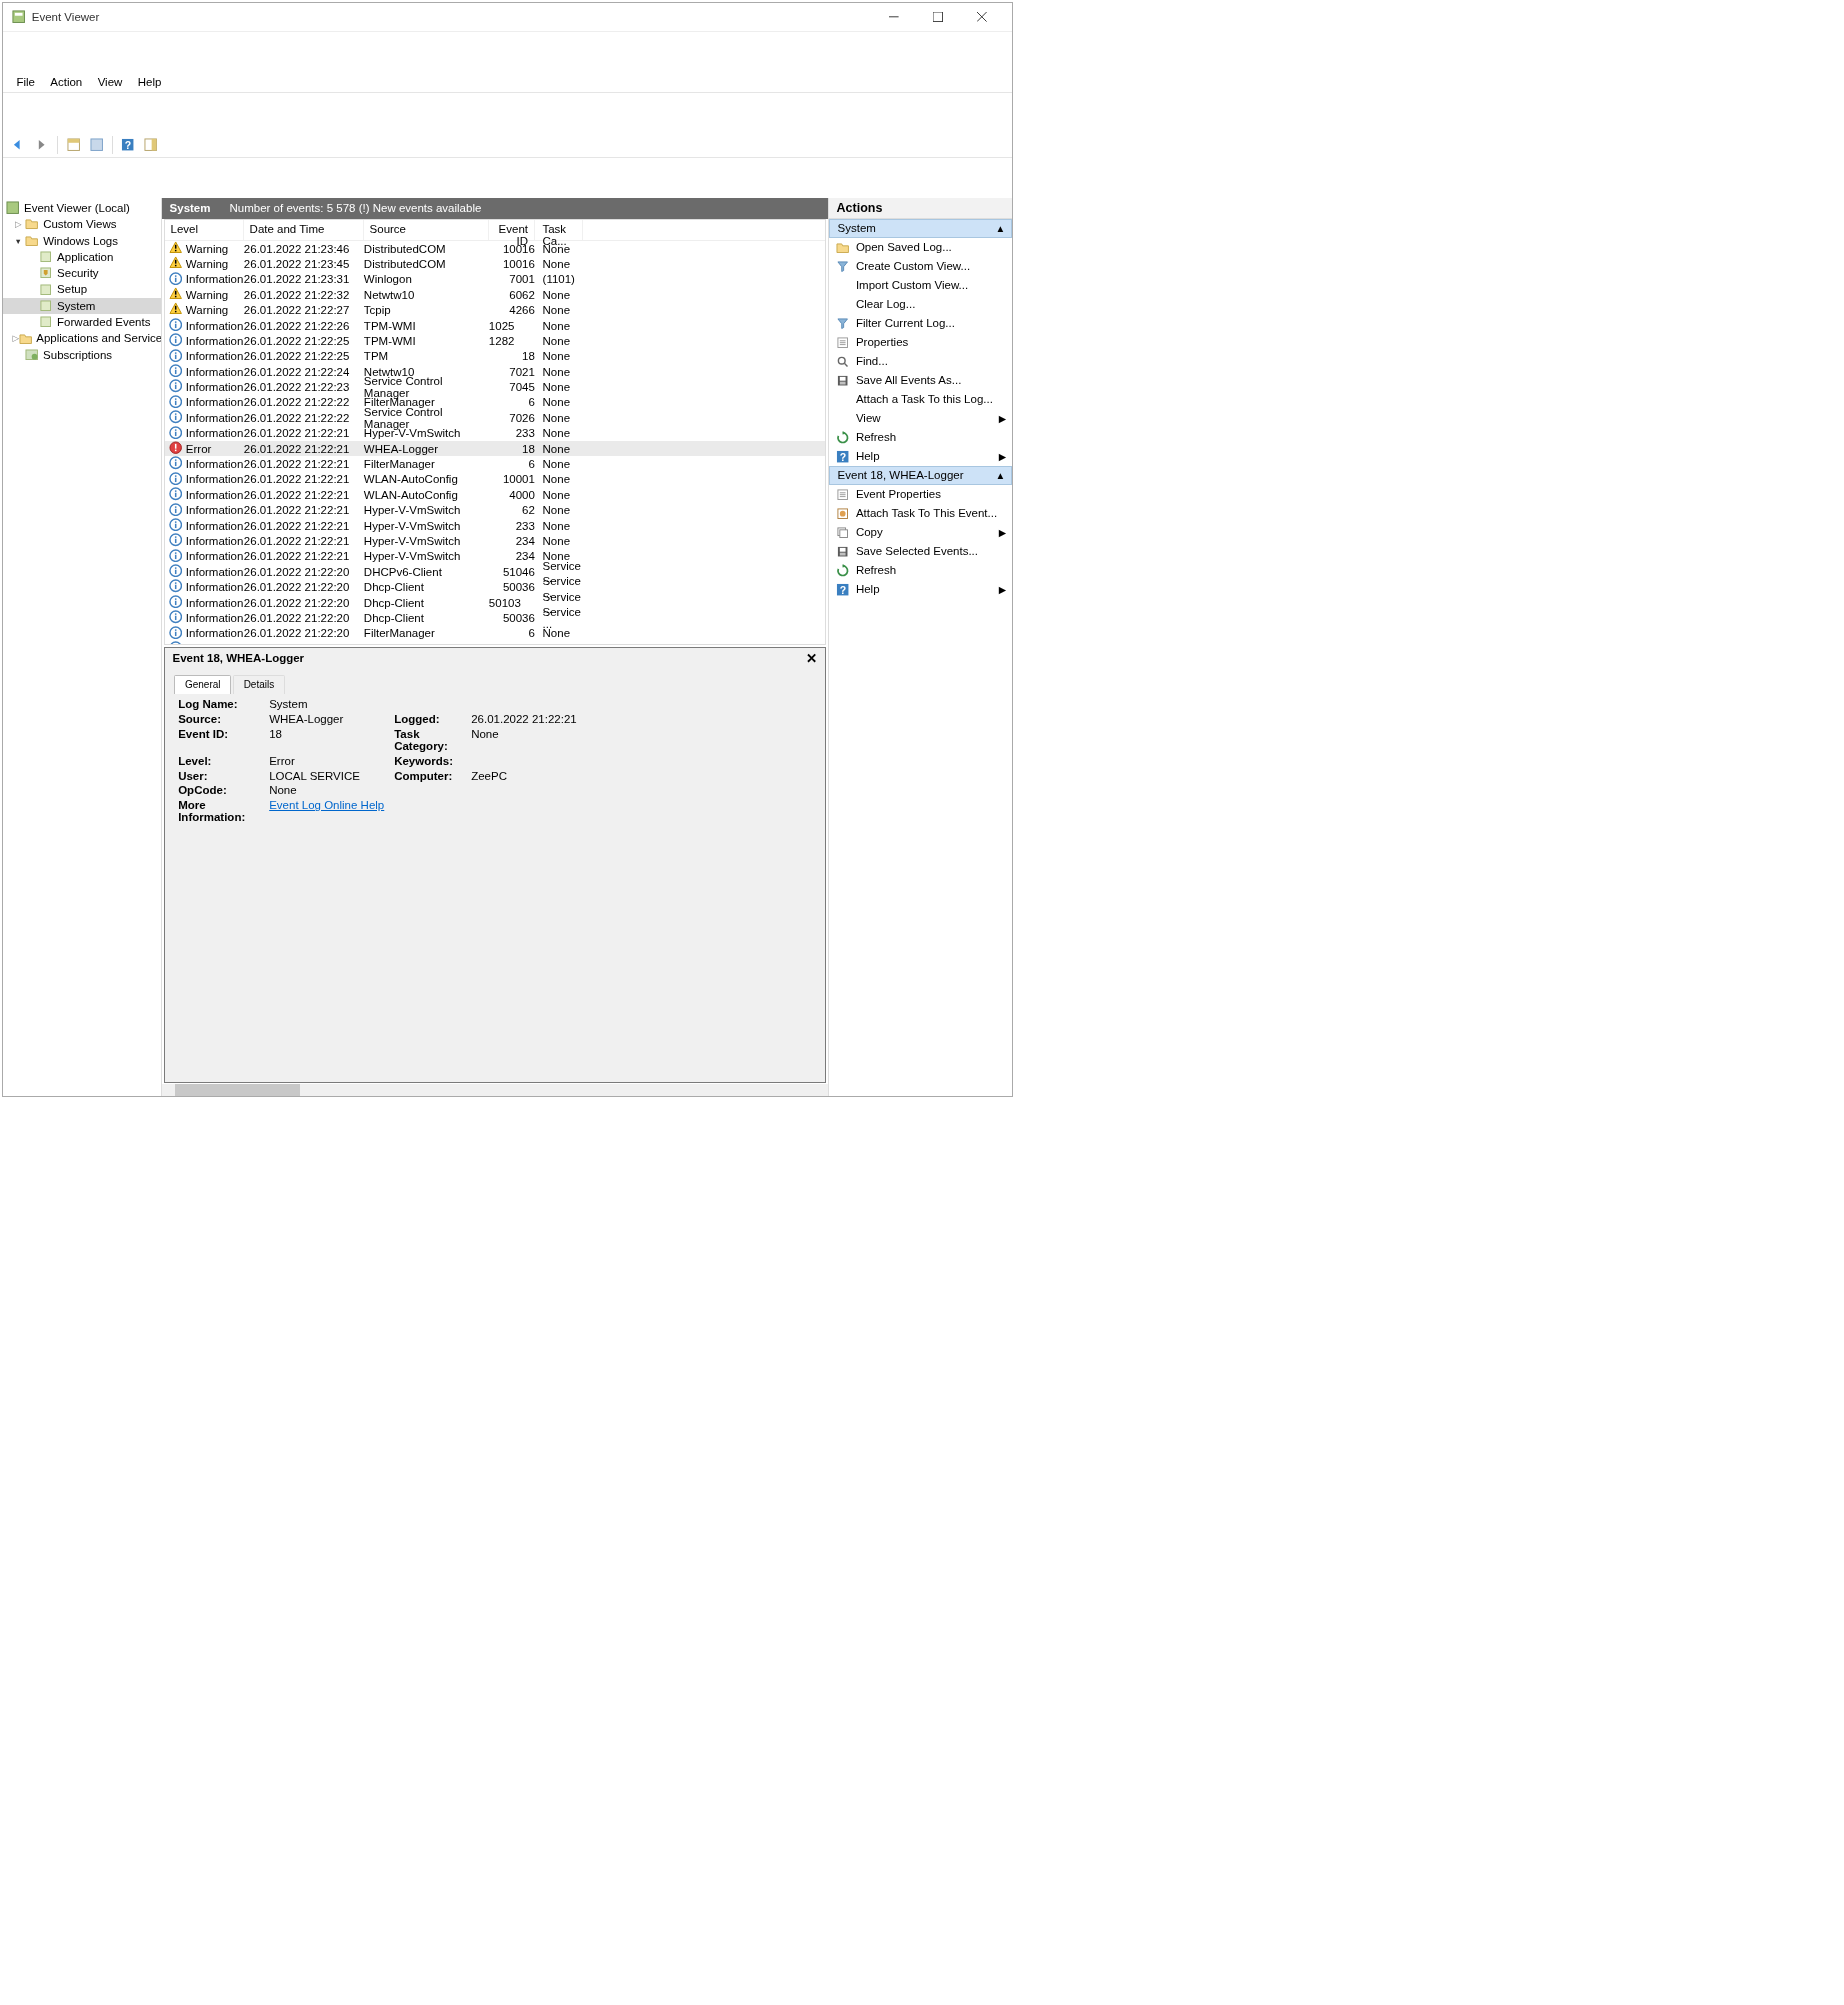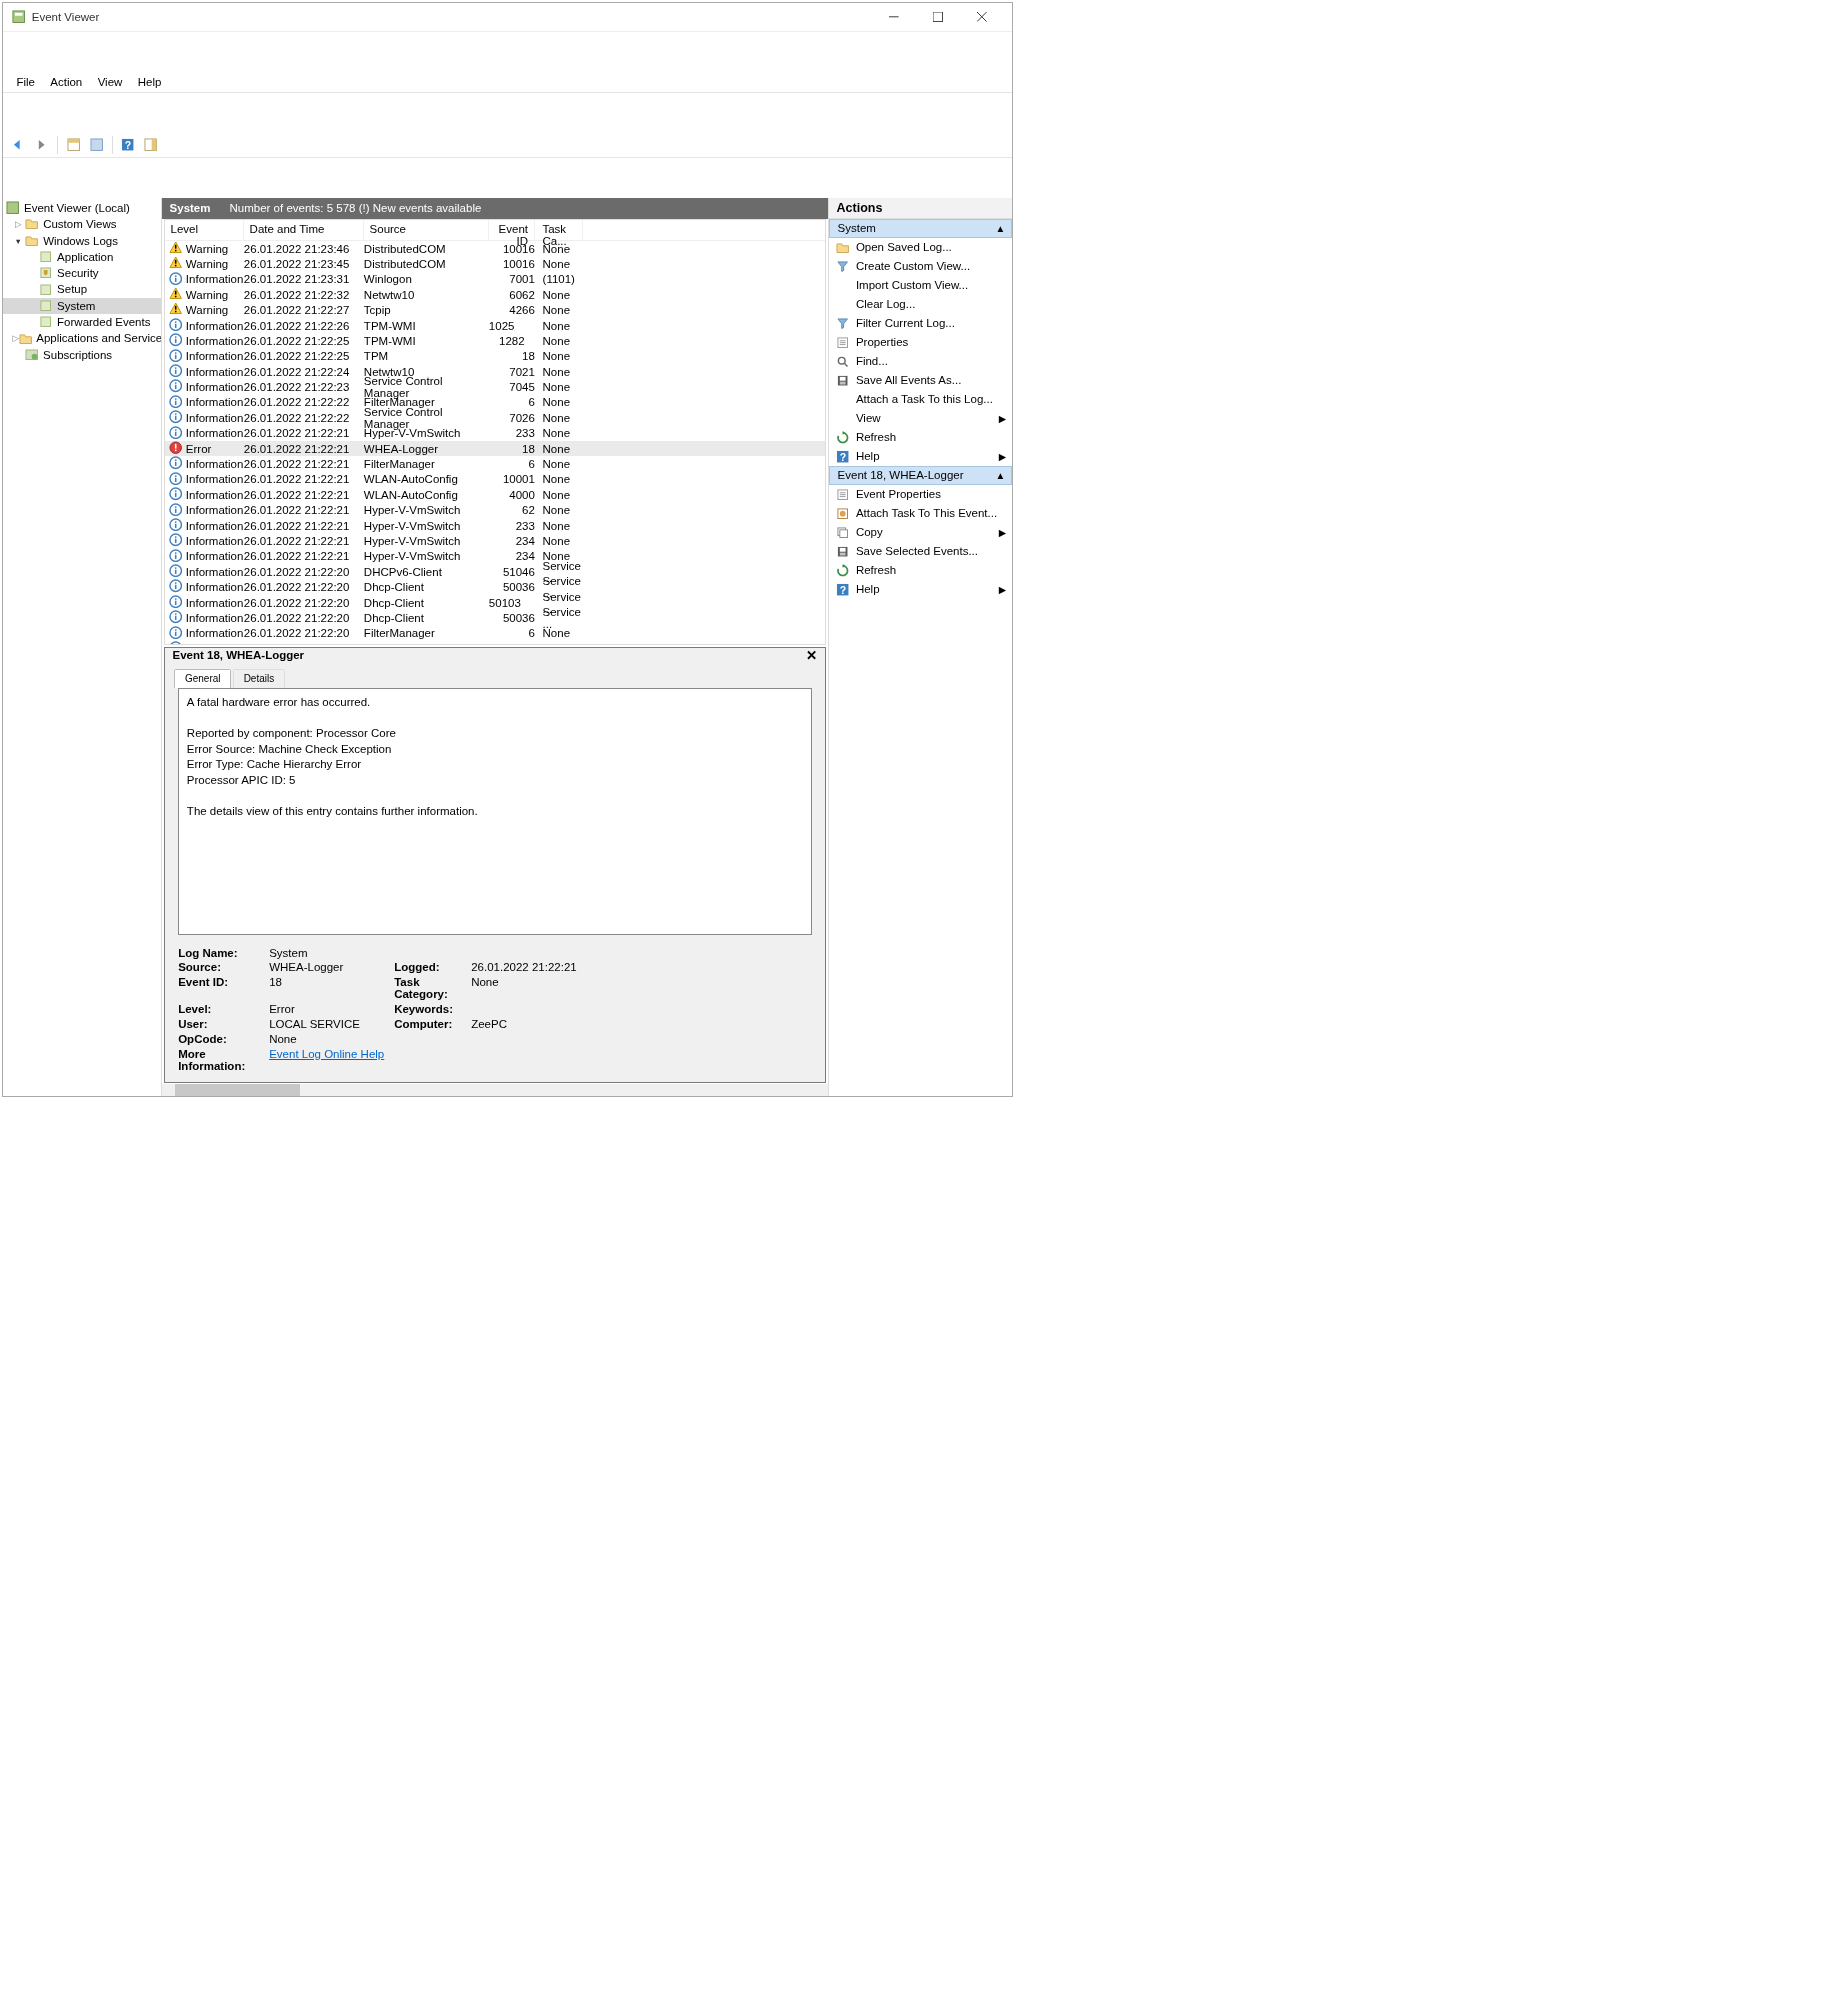--- a/index.html
+++ b/index.html
@@ -327,21 +327,21 @@
               <span class="icon">
                 <svg width="13.4" height="13.4" viewBox="0 0 14 14">
                   <circle cx="7" cy="7" r="6" fill="#fff" stroke="#4080c0" stroke-width="1.5"></circle>
                   <rect x="6.2" y="3.5" width="1.6" height="1.6" fill="#4080c0"></rect>
                   <rect x="6.2" y="6" width="1.6" height="4.5" fill="#4080c0"></rect>
                 </svg>
               </span>
               <span class="c-lvlr">Information</span>
               <span class="c-dt">26.01.2022 21:22:25</span>
               <span class="c-src">TPM-WMI</span>
-              <span class="c-id" style="text-align:center">1282</span>
+              <span class="c-id" style="text-align:left">1282</span>
               <span class="c-tc" style="padding-left:7.7px">None</span>
             </div>
             <div class="row">
               <span class="icon">
                 <svg width="13.4" height="13.4" viewBox="0 0 14 14">
                   <circle cx="7" cy="7" r="6" fill="#fff" stroke="#4080c0" stroke-width="1.5"></circle>
                   <rect x="6.2" y="3.5" width="1.6" height="1.6" fill="#4080c0"></rect>
                   <rect x="6.2" y="6" width="1.6" height="4.5" fill="#4080c0"></rect>
                 </svg>
               </span>
@@ -622,28 +622,20 @@
 
       <div class="detailpane">
         <div class="dphdr">
           <span>Event 18, WHEA-Logger</span>
           <span class="dpclose">✕</span>
         </div>
         <div class="tabs">
           <div class="tab">General</div>
           <div class="tab inactive">Details</div>
         </div>
-        <div class="msgbox">A fatal hardware error has occurred.
-
-Reported by component: Processor Core
-Error Source: Machine Check Exception
-Error Type: Cache Hierarchy Error
-Processor APIC ID: 5
-
-The details view of this entry contains further information.</div>
         <div class="props">
           <div class="propsgrid">
             <span class="lbl">Log Name:</span>
             <span>System</span>
             <span></span>
               <span></span>
             <span class="lbl">Source:</span>
             <span>WHEA-Logger</span>
             <span class="lbl">Logged:</span>
             <span>26.01.2022 21:22:21</span>

